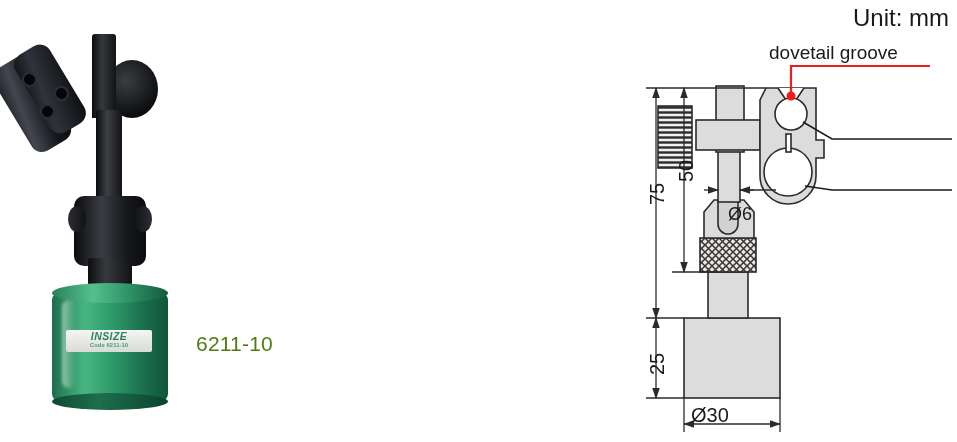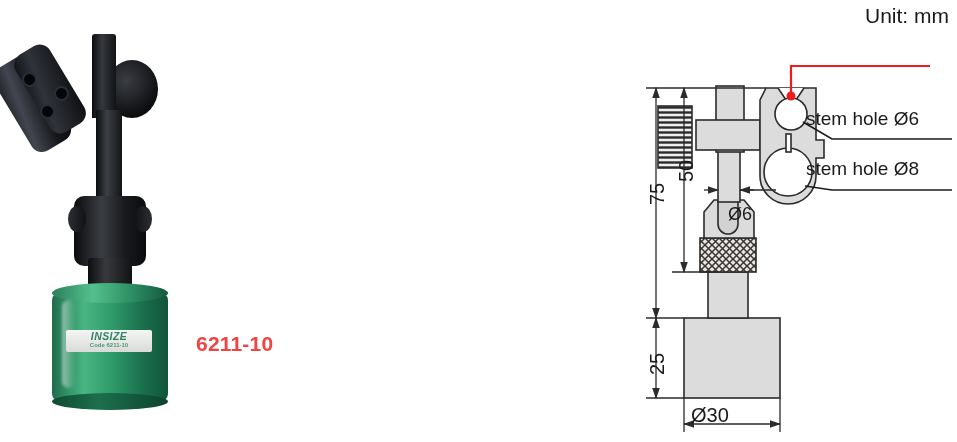--- a/index.html
+++ b/index.html
@@ -171,41 +171,41 @@
   .ch1 { left: 24px; top: 74px; transform: rotate(-31deg); }
   .ch2 { left: 42px; top: 106px; transform: rotate(-31deg); }
   .ch3 { left: 56px; top: 88px; transform: rotate(-31deg); }
 
   
   #model-number {
     position: absolute;
     left: 196px;
     top: 332px;
     font-size: 21px;
-    font-weight: bold;
-    color: #ef4444;
+    font-weight: normal;
+    color: #4d7c0f;
     letter-spacing: .2px;
     white-space: nowrap;
   }
 
   
   #tech-drawing {
     position: absolute;
     left: 600px;
     top: 0;
     width: 357px;
     height: 442px;
   }
   #tech-drawing svg { display: block; }
 
   .unit-note {
     position: absolute;
     right: 8px;
     top: 4px;
-    font-size: 21px;
+    font-size: 24px;
     color: #1a1a1a;
     white-space: nowrap;
   }
 
   .callout {
     position: absolute;
     font-size: 19px;
     color: #1a1a1a;
     white-space: nowrap;
   }
@@ -341,22 +341,21 @@
 
       <path d="M191,96 L191,66 L330,66" stroke="#ee1c1c" stroke-width="2.2"></path>
       <circle cx="191" cy="96" r="4.5" fill="#ee1c1c" stroke="none"></circle>
 
       <path d="M203,122 L232,139 L352,139" stroke="#1a1a1a" stroke-width="1.6"></path>
 
       <path d="M205,186 L232,190 L352,190" stroke="#1a1a1a" stroke-width="1.6"></path>
     </g>
   </svg>
 
-  <div class="callout" id="callout-hole6">stem hole Ø6</div>
-  <div class="callout" id="callout-hole8">stem hole Ø8</div>
+  <div class="callout" id="callout-dovetail">dovetail groove</div>
 
   <div class="dim-label dim-rot" id="dim-75">75</div>
   <div class="dim-label dim-rot" id="dim-50">50</div>
   <div class="dim-label dim-rot" id="dim-25">25</div>
   <div class="dim-label" id="dim-d6">Ø6</div>
   <div class="dim-label" id="dim-d30">Ø30</div>
 
 </div>
 
 </body></html>

